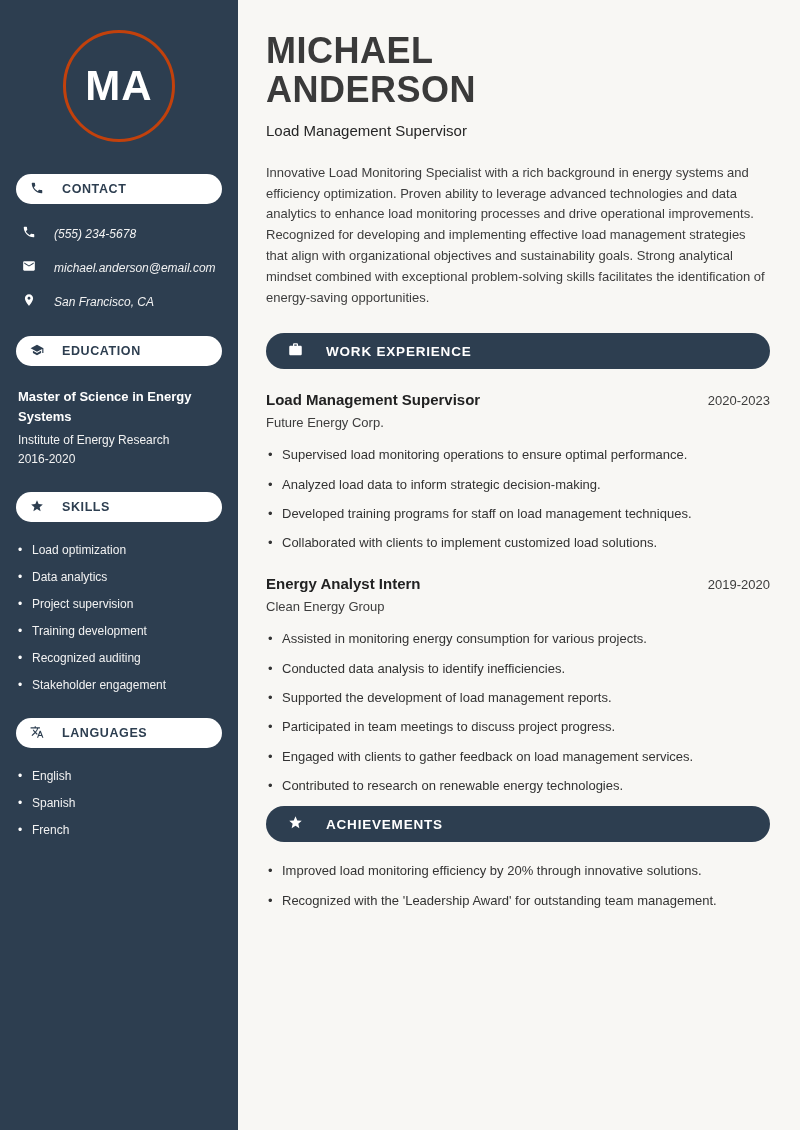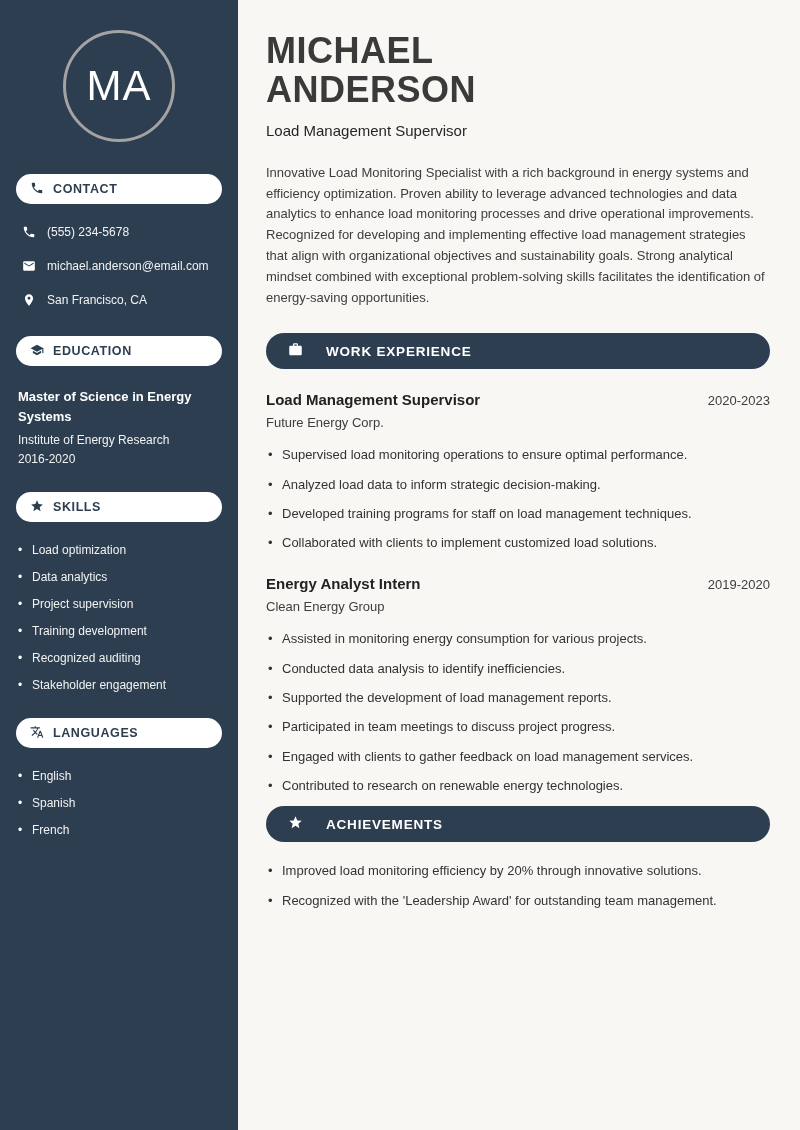--- a/index.html
+++ b/index.html
@@ -10,34 +10,34 @@
     display: flex; background: #f8f7f4; overflow: hidden;
   }
 
   
   .sidebar {
     width: 238px; flex-shrink: 0; background: #2d3e50; color: #ffffff;
     padding: 30px 16px 30px 16px;
   }
   .avatar-wrap { display: flex; justify-content: center; margin-bottom: 32px; }
   .avatar {
-    width: 112px; height: 112px; border: 3px solid #a3a3a3; border-radius: 50%;
+    width: 112px; height: 112px; border: 3px solid #c2410c; border-radius: 50%;
     display: flex; align-items: center; justify-content: center;
-    font-size: 42px; font-weight: 400; letter-spacing: 1px; color: #ffffff;
+    font-size: 42px; font-weight: 700; letter-spacing: 1px; color: #ffffff;
   }
   .side-pill {
     background: #ffffff; color: #2d3e50; border-radius: 16px; height: 30px;
-    display: flex; align-items: center; gap: 9px; padding: 0 14px;
+    display: flex; align-items: center; gap: 18px; padding: 0 14px;
     font-weight: bold; font-size: 12.5px; letter-spacing: 0.6px;
     margin-bottom: 21px;
   }
   .side-pill svg { width: 14px; height: 14px; flex-shrink: 0; }
   .contact-item {
-    display: flex; align-items: flex-start; gap: 11px;
-    font-size: 12px; margin: 0 0 17px 6px; color: #f2f2f2;
+    display: flex; align-items: center; gap: 18px;
+    font-size: 12px; margin: 0 0 17px 6px; color: #f2f2f2; font-style: italic;
   }
   .contact-item svg { width: 14px; height: 14px; flex-shrink: 0; fill: #ffffff; }
   .side-section { margin-bottom: 26px; }
   .edu-degree { font-size: 13px; font-weight: bold; line-height: 1.55; margin: 0 0 6px 2px; }
   .edu-school { font-size: 12px; margin: 0 0 5px 2px; color: #f2f2f2; }
   .edu-years  { font-size: 12px; margin-left: 2px; color: #f2f2f2; }
   .side-list { list-style: none; }
   .side-list li {
     font-size: 12px; color: #f2f2f2; position: relative;
     padding-left: 14px; margin: 4px 0 13px 2px;

